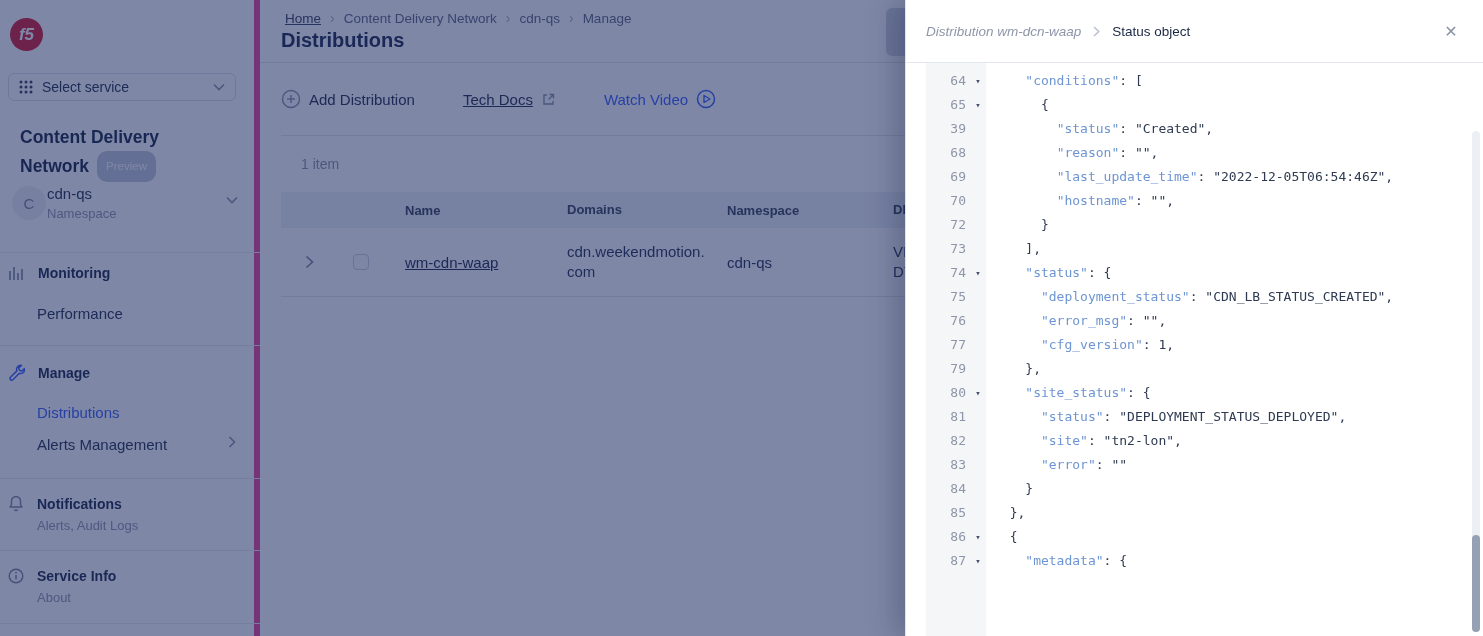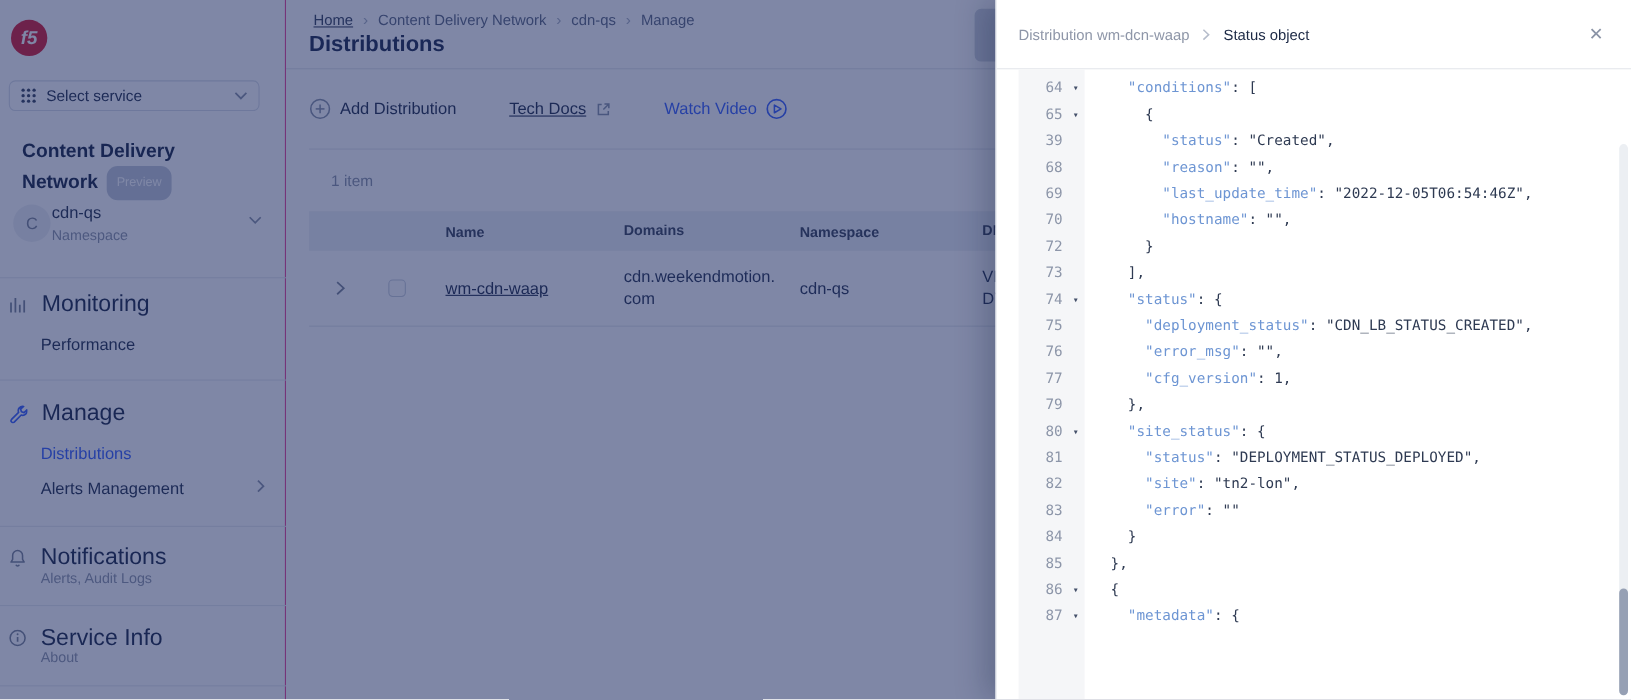--- a/index.html
+++ b/index.html
@@ -2,41 +2,41 @@
 <html><head>
 <meta charset="utf-8">
 <style>
   * { margin:0; padding:0; box-sizing:border-box; }
   html,body { width:1483px; height:636px; overflow:hidden; background:#fff;
     font-family:"Liberation Sans", sans-serif; }
   .stage { position:relative; width:1483px; height:636px; overflow:hidden; background:#fff; }
 
   
   .sidebar { position:absolute; left:0; top:0; width:260px; height:636px; background:#fff;
-    border-right:1px solid #ec4899; }
+    border-right:6px solid #ec4899; }
   .logo { position:absolute; left:10px; top:18px; width:33px; height:33px; border-radius:50%;
     background:#d81f37; color:#fff; display:flex; align-items:center; justify-content:center;
     font-weight:bold; font-style:italic; font-size:17px; }
   .svc-select { position:absolute; left:8px; top:73px; width:228px; height:28px;
     border:1px solid #d9dee8; border-radius:6px; background:#fff; display:flex; align-items:center;
     padding:0 10px; cursor:pointer; }
   .svc-select .lbl { font-size:14px; color:#273450; margin-left:9px; flex:1; }
   .product { position:absolute; left:20px; top:124px; font-size:17.5px; font-weight:700;
     color:#1c2947; line-height:27px; }
   .pill { display:inline-block; background:#c3cad9; color:#fff; border-radius:10px;
     font-size:11.5px; font-weight:400; padding:2px 9px; margin-left:8px; vertical-align:2px; }
   .ns { position:absolute; left:0; top:184px; width:260px; height:44px; cursor:pointer; }
   .ns .avatar { position:absolute; left:12px; top:2px; width:34px; height:34px; border-radius:50%;
     background:#eef0f4; color:#7d8698; font-size:15px; display:flex; align-items:center; justify-content:center; }
   .ns .nm { position:absolute; left:47px; top:1px; font-size:15px; color:#273450; }
   .ns .sub { position:absolute; left:47px; top:22px; font-size:13px; color:#9199ab; }
   .ns .chev { position:absolute; right:22px; top:12px; }
   .divider { position:absolute; left:0; width:260px; height:1px; background:#e7eaef; }
   .sec-title { position:absolute; left:8px; display:flex; align-items:center; gap:13px; cursor:pointer; }
-  .sec-title .t { font-size:21px; font-weight:400; color:#1e2b49; }
+  .sec-title .t { font-size:14px; font-weight:700; color:#1e2b49; }
   .sec-item { position:absolute; left:37px; font-size:15px; color:#273450; cursor:pointer; }
   .sec-item.active { color:#3b63fd; }
   .sec-sub { position:absolute; left:37px; font-size:13px; color:#9199ab; }
   .row-chev { position:absolute; right:18px; }
 
   
   .main { position:absolute; left:260px; top:0; right:0; bottom:0; background:#fff; }
   .crumbs { position:absolute; left:25px; top:10px; font-size:13.5px; color:#5f6b84;
     display:flex; gap:9px; align-items:center; }
   .crumbs .home { color:#39455f; text-decoration:underline; cursor:pointer; }
@@ -65,21 +65,21 @@
     background:#d3d7df; border-radius:6px 0 0 6px; }
 
   
   .backdrop { position:absolute; inset:0; background:rgba(21,36,92,0.55); z-index:50; }
 
   
   .panel { position:absolute; right:0; top:0; width:578px; height:636px; background:#fff; z-index:100;
     border-left:1px solid #dfe3ea; box-shadow:-10px 0 26px rgba(12,22,55,0.25); }
   .p-head { position:relative; height:63px; border-bottom:1px solid #e4e7ec;
     display:flex; align-items:center; padding-left:20px; gap:12px; }
-  .p-parent { font-size:13.5px; color:#8e96a8; }
+  .p-parent { font-size:13.5px; color:#8e96a8;font-style:italic; }
   .p-sep { color:#b6bdcb; font-size:13px; }
   .p-current { font-size:13.5px; color:#1b2844; font-weight:500; }
   .p-close { position:absolute; right:22px; top:21px; width:20px; height:20px; font-size:16px;
     color:#8a93a6; display:flex; align-items:center; justify-content:center; cursor:pointer; }
   .code-area { position:relative; height:573px; overflow:hidden; padding-top:6px;
     font-family:"DejaVu Sans Mono", monospace; }
   .code-area::before { content:""; position:absolute; left:20px; top:0; bottom:0; width:60px;
     background:#f5f6f8; }
   .code-line { position:relative; display:flex; height:24px; line-height:24px; }
   .gutter { flex:0 0 80px; display:flex; }

